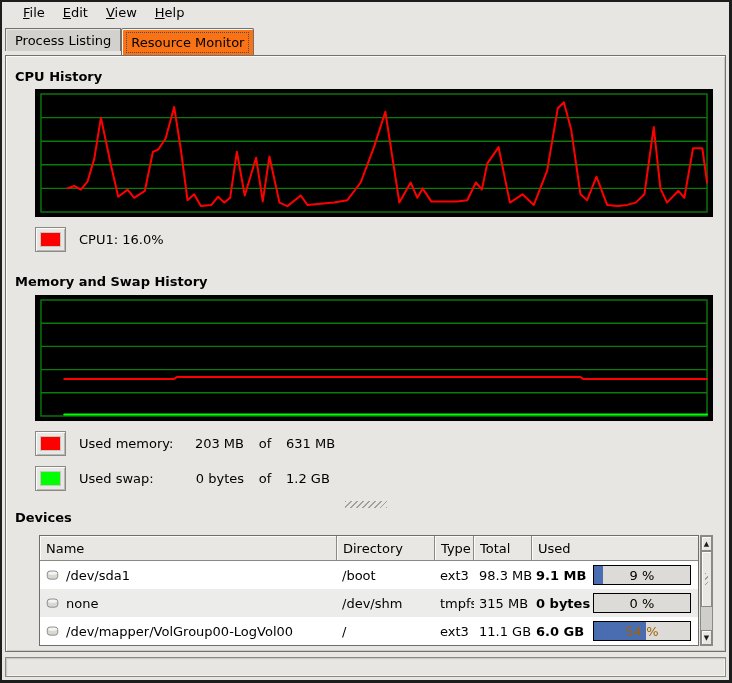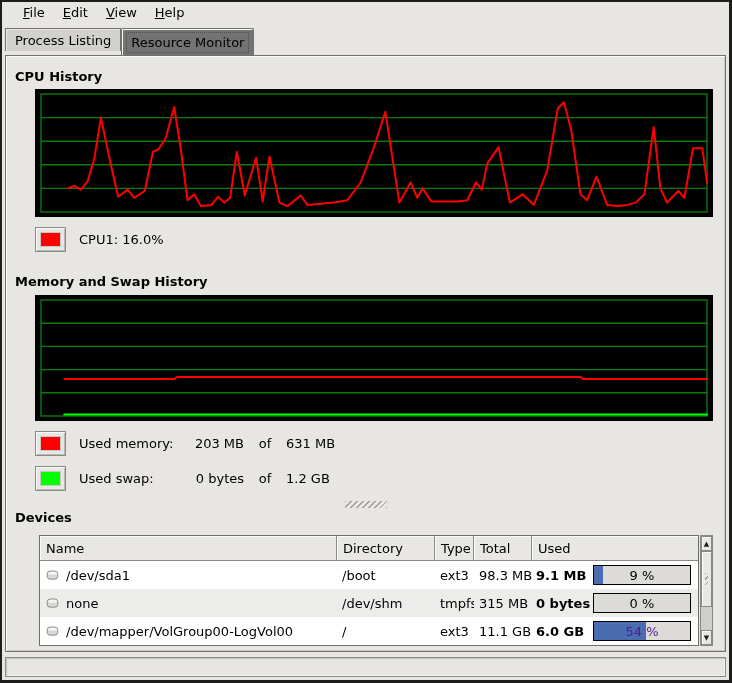--- a/index.html
+++ b/index.html
@@ -7,21 +7,21 @@
   body{font-family:"DejaVu Sans","Liberation Sans",sans-serif;font-size:13px;color:#000;}
   .window{width:732px;height:683px;background:#e7e6e3;border:2px solid #1d1d1d;border-right-width:3px;border-bottom-width:3px;display:flex;flex-direction:column;overflow:hidden;}
   
   .menubar{height:26px;display:flex;align-items:flex-start;padding-left:12px;flex:0 0 auto;}
   .menu-item{padding:3px 9px;cursor:default;}
   .mn{text-decoration:underline;}
   
   .tabrow{display:flex;align-items:flex-start;padding-left:3px;height:27px;flex:0 0 auto;position:relative;z-index:2;}
   .tab{border:1px solid #72716d;border-bottom:none;padding:0 5px;display:flex;align-items:center;}
   .tab.inactive{background:#d2d1cd;height:23px;box-shadow:inset 1px 1px 0 #e9e8e5;}
-  .tab.active{background:#737373;height:27px;margin-bottom:-1px;box-shadow:inset 1px 1px 0 #fbfbf9;border-top-left-radius:2px;border-top-right-radius:2px;}
+  .tab.active{background:#f97316;height:27px;margin-bottom:-1px;box-shadow:inset 1px 1px 0 #fbfbf9;border-top-left-radius:2px;border-top-right-radius:2px;}
   .tab.active .tab-label{outline:1px dotted #4c4c4c;padding:2px 4px;}
   .tab.inactive .tab-label{padding:2px 4px;}
   
   .page{flex:1 1 auto;margin:0 3px;border:1px solid #72716d;box-shadow:inset 1px 1px 0 #fbfbf9, inset -1px -1px 0 #c9c8c4;background:#e7e6e3;display:flex;flex-direction:column;padding-top:13px;overflow:hidden;position:relative;z-index:1;}
   .section-title{font-weight:bold;margin:0 0 5px 9px;flex:0 0 auto;}
   .graph{margin:0 12px 0 29px;border:2px solid #000;background:#000;flex:0 0 auto;}
   .graph svg{display:block;width:100%;height:100%;}
   .graph.cpu{height:128px;}
   .graph.mem{height:126px;margin-top:1px;}
   
@@ -45,21 +45,21 @@
   .drow:nth-child(even){background:#ececе9;}
   .drow:nth-child(even){background:#ececea;}
   .dcell{display:flex;align-items:center;padding-left:5px;overflow:hidden;white-space:nowrap;}
   .name-cell{padding-left:4px;}
   .disk-icon{margin-right:5px;flex:0 0 auto;}
   .used-cell{padding-left:4px;}
   .used-text{width:57px;flex:0 0 auto;font-weight:bold;}
   .pbar{position:relative;flex:1 1 auto;height:20px;margin-right:7px;border:1px solid #000;background:#dcdbd7;}
   .pfill{position:absolute;left:0;top:0;bottom:0;}
   .plabel{position:absolute;inset:0;display:flex;align-items:center;justify-content:center;}
-  .pbar.inv .plabel{color:#4c1d95;}
+  .pbar.inv .plabel{color:#a16207;}
   
   .vscroll{width:16px;margin-left:1px;display:flex;flex-direction:column;background:#cfcecb;border:1px solid #8a8a84;}
   .sbtn{height:15px;flex:0 0 auto;background:#e8e7e4;border:1px solid #8a8a84;box-shadow:inset 1px 1px 0 #fbfbfa;display:flex;align-items:center;justify-content:center;font-size:7px;color:#1c1c1c;}
   .sthumb{flex:0 0 56px;background:#e8e7e4;border:1px solid #8a8a84;box-shadow:inset 1px 1px 0 #fbfbfa;position:relative;}
   .sthumb::after{content:"";position:absolute;left:3px;right:3px;top:50%;margin-top:-6px;height:12px;background:repeating-linear-gradient(135deg,#9b9a96 0,#9b9a96 1px,transparent 1px,transparent 4px);}
   .strough{flex:1 1 auto;}
   
   .statusbar{flex:0 0 auto;height:20px;margin:5px 3px 3px 3px;border:1px solid #8a8a84;box-shadow:inset 1px 1px 1px #c5c4c0, inset -1px -1px 0 #f4f3f0;background:#e7e6e3;}
   .spacer{flex:1 1 auto;}
 </style>

